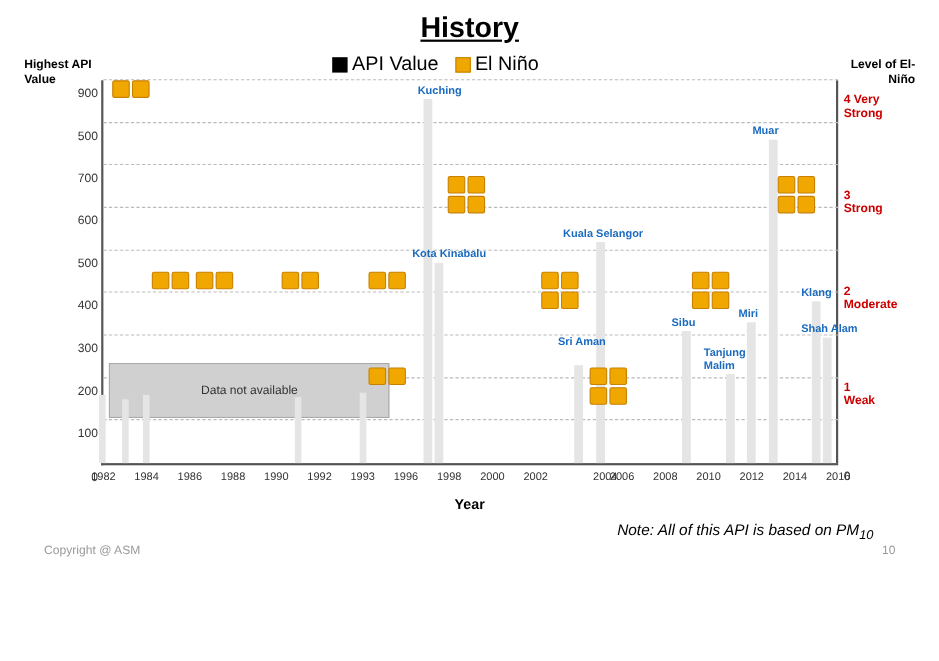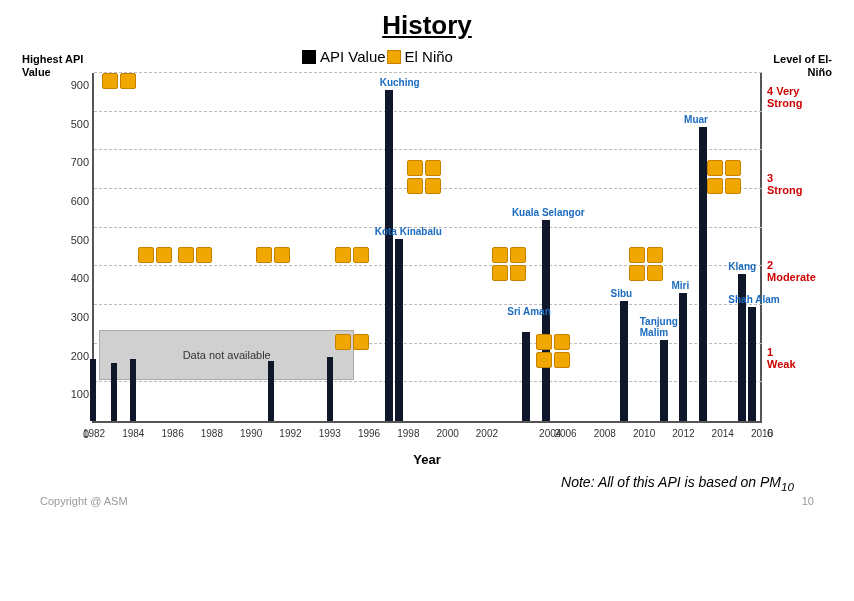--- a/index.html
+++ b/index.html
@@ -68,22 +68,22 @@
       width: 70px;
       line-height: 1.2;
     }
     .legend {
       position: absolute;
       top: 5px;
       left: 50%;
       transform: translateX(-60%);
       display: flex;
       align-items: center;
-      gap: 1px;
-      font-size: 15px;
+      gap: 15px;
+      font-size: 18px;
     }
     .legend-item {
       display: flex;
       align-items: center;
       gap: 4px;
     }
     .legend-box-black {
       width: 14px;
       height: 14px;
       background: #000;
@@ -110,21 +110,21 @@
     .y-tick-label-right {
       position: absolute;
       left: calc(100% + 5px);
       font-size: 11px;
       color: #333;
       transform: translateY(50%);
     }
     .bar-black {
       position: absolute;
       bottom: 0;
-      background: #0f172a;
+      background: #e5e5e5;
     }
     .bar-gold {
       position: absolute;
       bottom: 0;
       background: #f0a800;
       border: 1px solid #c88000;
     }
     .city-label {
       position: absolute;
       font-size: 10px;

